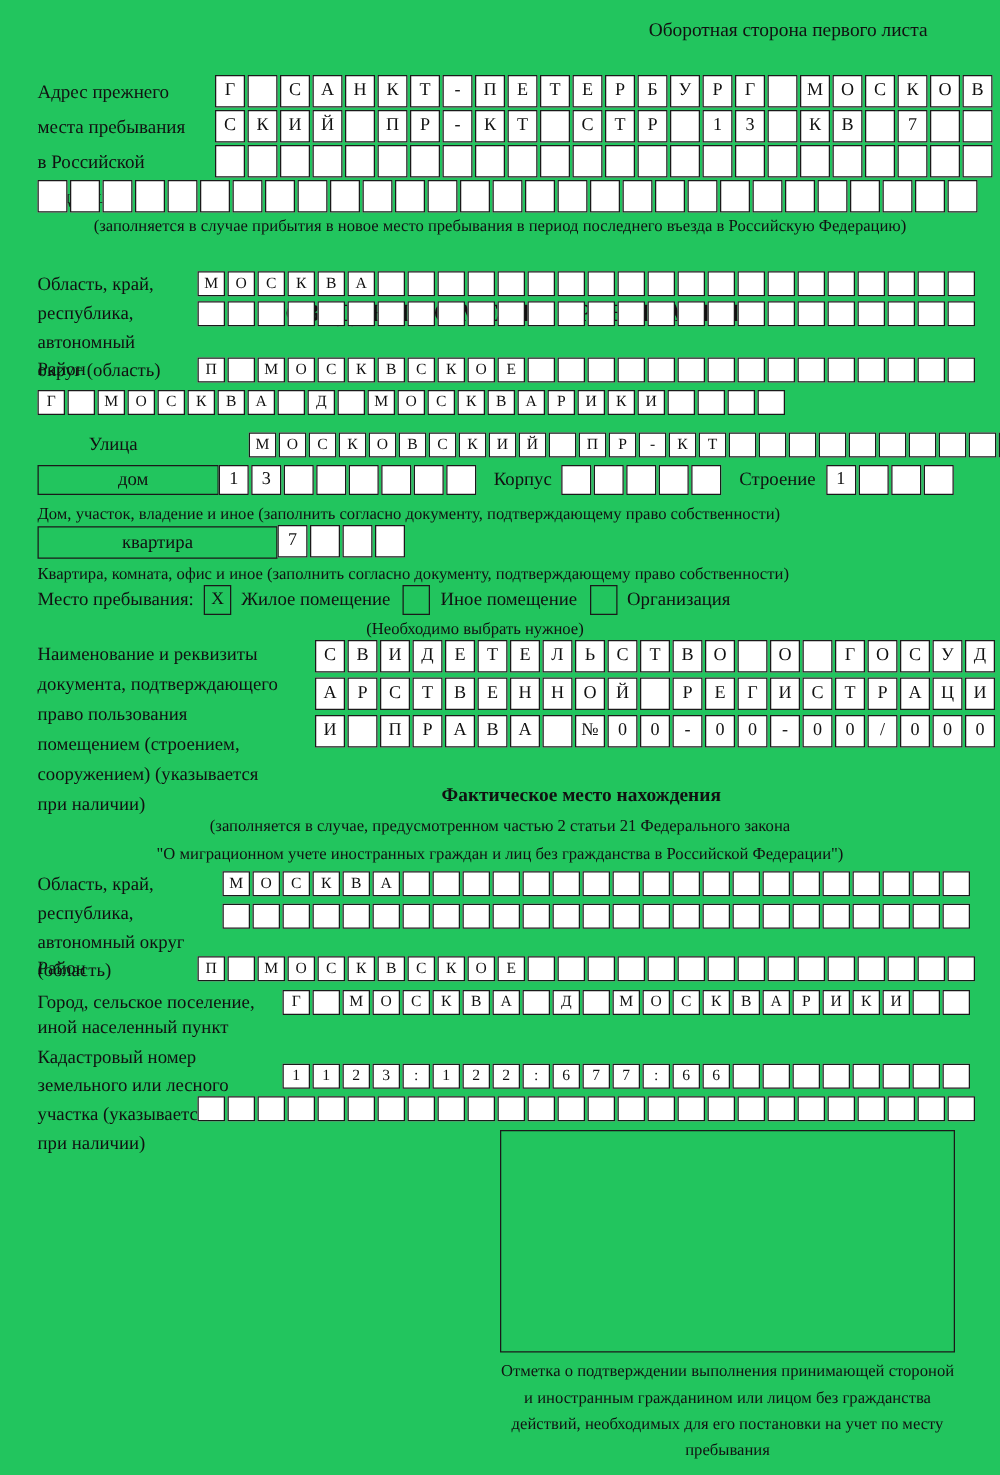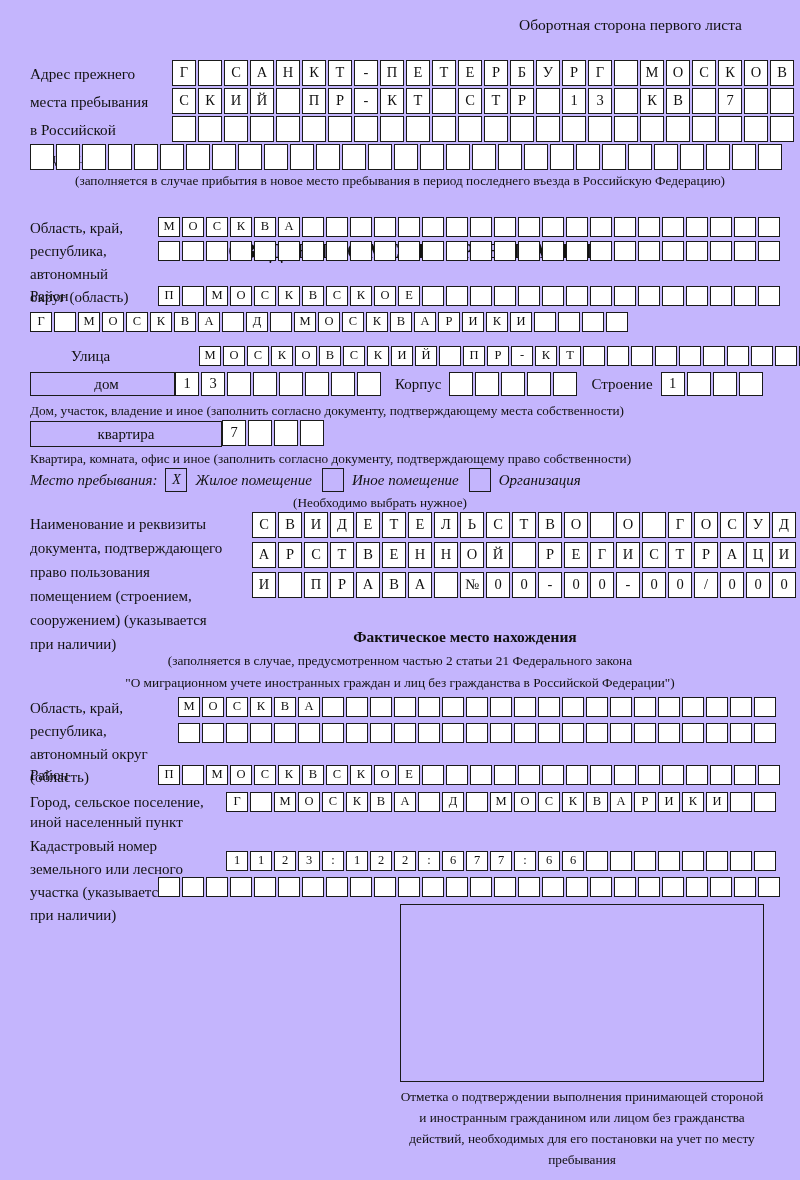--- a/index.html
+++ b/index.html
@@ -1,16 +1,16 @@
 <!DOCTYPE html>
 <html lang="ru"><head>
 <meta charset="utf-8">
 <style>
   html,body{margin:0;padding:0;background:#fff;}
-  .page{position:relative;width:800px;height:1180px;background:#c4b5fd;overflow:hidden;
+  .page{position:relative;width:800px;height:1180px;background:#22c55e;overflow:hidden;
         font-family:"Liberation Serif","DejaVu Serif",serif;color:#111;}
   .abs{position:absolute;}
   .pre{white-space:pre-line;}
   .center{text-align:center;}
   .lbl{font-size:15px;line-height:23px;}
   .note{font-size:13.3px;line-height:18px;}
   .heading{font-weight:bold;font-size:15.5px;}
   
   .boxrow{display:flex;flex-wrap:nowrap;}
   .cbox{box-sizing:border-box;flex:0 0 auto;border:1.6px solid #1a1a1a;background:#fff;
@@ -39,21 +39,21 @@
   .sec-city .lbl{width:145px;line-height:19px;}
   .sec-street{top:346px;left:42px;margin-left:29px;}
   .sec-street .lbl{width:128px;line-height:20px;}
   .sec-house{top:372px;left:30px;align-items:center;}
   .w-dom{width:145px;height:24px;padding-left:8px;}
   .gap12{margin-left:12px;margin-right:8px;line-height:24px;font-size:15px;}
   .cap-house{top:402px;left:30px;width:760px;}
   .sec-apt{top:420px;left:30px;align-items:center;}
   .w-kv{width:192px;height:26px;}
   .cap-apt{top:450px;left:30px;width:760px;}
-  .sec-stay{top:468px;left:30px;align-items:center;font-size:15px;font-style:italic;}
+  .sec-stay{top:468px;left:30px;align-items:center;font-size:15px;}
   .sec-stay .olabel{margin:0 10px 0 8px;}
   .sec-stay .slabel{margin-right:8px;}
   .cap-stay{top:494px;left:30px;width:700px;}
   .sec-doc{top:512px;left:30px;}
   .sec-doc .lbl{width:222px;line-height:24px;}
   .sec-doc .boxrow{margin-bottom:2px;}
   .h-fact{top:628px;left:140px;width:650px;font-size:15.5px;}
   .note-f1{top:652px;left:20px;width:760px;}
   .note-f2{top:674px;left:20px;width:760px;}
   .sec-fregion{top:697px;left:30px;}
@@ -377,21 +377,21 @@
         <span class="cbox"></span>
       </div>
     <span class="gap12">Строение</span>
     <div class="boxrow md">
         <span class="cbox">1</span>
         <span class="cbox"></span>
         <span class="cbox"></span>
         <span class="cbox"></span>
       </div>
   </div>
-  <div class="abs note cap-house">Дом, участок, владение и иное (заполнить согласно документу, подтверждающему места собственности)</div>
+  <div class="abs note cap-house">Дом, участок, владение и иное (заполнить согласно документу, подтверждающему право собственности)</div>
 
   <div class="abs flexrow sec-apt">
     <div class="wbox w-kv">квартира</div>
     <div class="boxrow big">
         <span class="cbox">7</span>
         <span class="cbox"></span>
         <span class="cbox"></span>
         <span class="cbox"></span>
       </div>
   </div>

